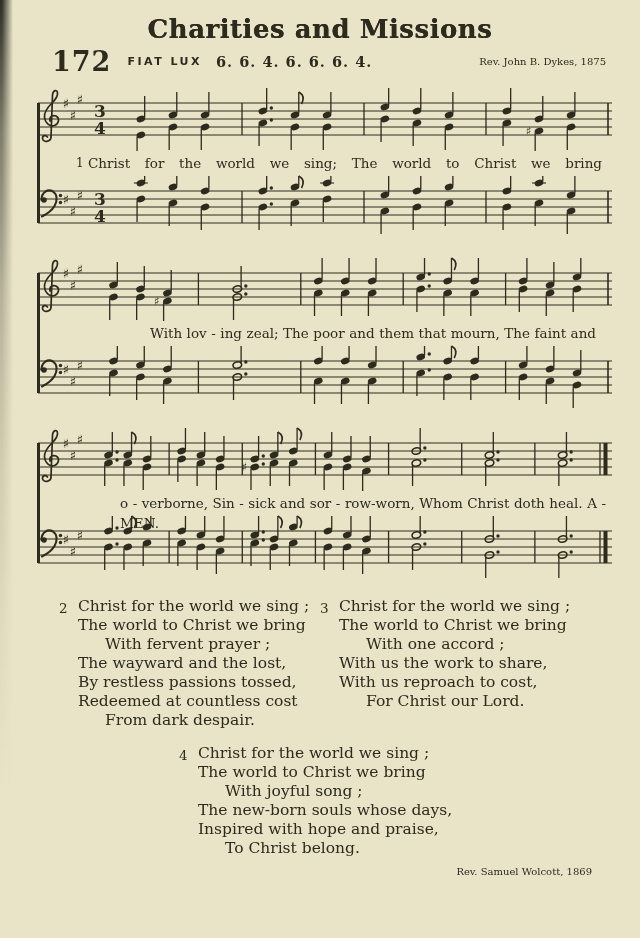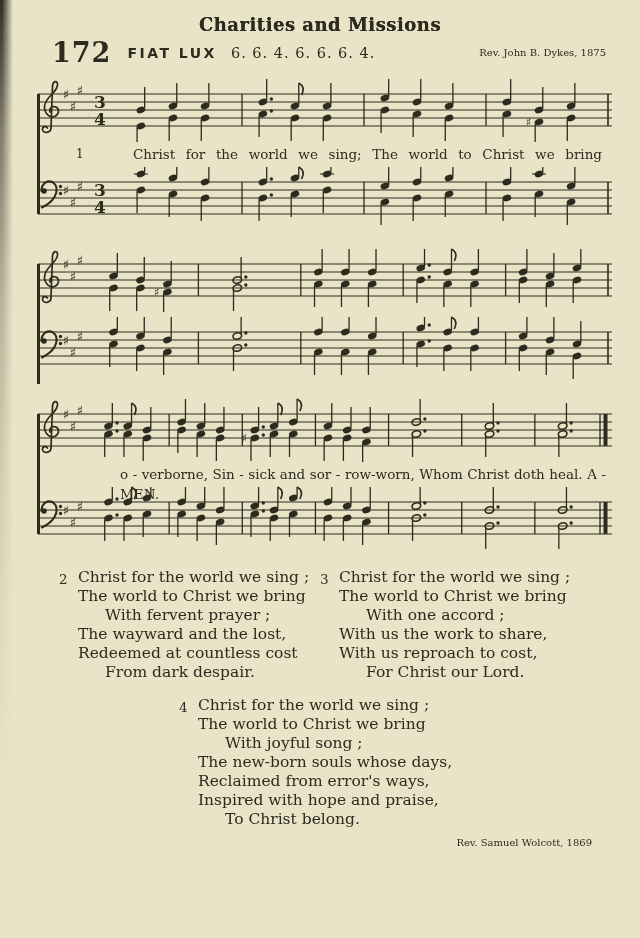--- a/index.html
+++ b/index.html
@@ -16,51 +16,51 @@
     background:linear-gradient(to bottom,
       rgba(22,21,17,0.88) 0%, rgba(40,38,30,0.55) 14%,
       rgba(70,66,52,0.30) 32%, rgba(90,86,66,0.16) 50%,
       rgba(110,104,80,0.08) 66%, rgba(110,104,80,0.0) 85%);
     -webkit-mask:linear-gradient(to right,#000 15%,transparent);
             mask:linear-gradient(to right,#000 15%,transparent);
     pointer-events:none;
   }
   .page { position:relative; padding-top:14px; }
   .section-header {
-    text-align:center; font-size:18px; font-weight:bold;
+    text-align:center; font-size:26px; font-weight:bold;
     letter-spacing:0.5px; text-shadow:0 0 0.6px var(--ink);
     margin-bottom:4px;
   }
   .title-row {
     display:flex; align-items:center;
     margin:4px 34px 0 52px;
   }
   .hymn-number { font-size:27px; font-weight:bold; letter-spacing:1px; line-height:1; }
   .tune-name {
     font-family:"DejaVu Sans", sans-serif; font-weight:bold;
-    font-size:14px; letter-spacing:2.5px; margin-left:16px;
-  }
-  .meter { font-size:14.5px; margin-left:14px; letter-spacing:1px; }
+    font-size:11px; letter-spacing:2.5px; margin-left:16px;
+  }
+  .meter { font-size:14.5px; margin-left:14px; letter-spacing:1px;font-weight:bold; }
   .composer { margin-left:auto; font-size:10px; }
 
   .sys { position:relative; margin:10px 28px 0 38px; width:574px; }
   .sys + .sys { margin-top:14px; }
   .sys-connector {
     position:absolute; left:-1px; top:18px; width:2.6px; height:120px;
     background:var(--ink);
   }
   svg.staff { display:block; width:574px; height:68px; overflow:visible; }
   .lyric {
     position:relative; height:20px; line-height:20px;
     font-size:13.5px; white-space:normal;
   }
   .lyric .ltext {
     display:block; text-align:justify; text-align-last:justify;
   }
-  .lyric.l1 .ltext { padding-left:50px; padding-right:10px;margin-left:45px; }
+  .lyric.l1 .ltext { padding-left:50px; padding-right:10px; }
   .lyric.l2 .ltext { padding-left:112px; padding-right:16px; }
   .lyric.l3 .ltext { padding-left:82px; padding-right:6px; }
   .lyric .vprefix { position:absolute; left:38px; top:0; font-size:12px; }
 
   .verses-row { display:flex; margin:16px 40px 0 78px; }
   .verses-row .col { flex:1; }
   .verse { position:relative; font-size:15.5px; line-height:19px; }
   .verse .vnum { position:absolute; left:-19px; top:2px; font-size:13.5px; }
   .verse .line.indent { padding-left:27px; }
   .verse4-wrap { margin:14px 0 0 198px; }
@@ -307,20 +307,23 @@
         <ellipse cx="512.0631578947368" cy="30" rx="4.4" ry="3.2" transform="rotate(-15 512.0631578947368 30)" fill="#2d2a1e"></ellipse>
         <ellipse cx="512.0631578947368" cy="38" rx="4.4" ry="3.2" transform="rotate(-15 512.0631578947368 38)" fill="#2d2a1e"></ellipse>
         <line x1="515.8631578947368" y1="28.5" x2="515.8631578947368" y2="7" stroke="#2d2a1e" stroke-width="1.3"></line>
         <line x1="508.2631578947368" y1="39.5" x2="508.2631578947368" y2="61" stroke="#2d2a1e" stroke-width="1.3"></line>
         <ellipse cx="539.0105263157895" cy="22" rx="4.4" ry="3.2" transform="rotate(-15 539.0105263157895 22)" fill="#2d2a1e"></ellipse>
         <ellipse cx="539.0105263157895" cy="34" rx="4.4" ry="3.2" transform="rotate(-15 539.0105263157895 34)" fill="#2d2a1e"></ellipse>
         <line x1="542.8105263157895" y1="20.5" x2="542.8105263157895" y2="3" stroke="#2d2a1e" stroke-width="1.3"></line>
         <line x1="535.2105263157896" y1="35.5" x2="535.2105263157896" y2="57" stroke="#2d2a1e" stroke-width="1.3"></line>
         <line x1="570" y1="18" x2="570" y2="50" stroke="#2d2a1e" stroke-width="1.6"></line>
       </svg>
+    <div class="lyric l2">
+      <span class="ltext">With lov - ing zeal; The poor and them that mourn, The faint and</span>
+    </div>
     <svg class="staff">
         <line x1="0" y1="18" x2="574" y2="18" stroke="#2d2a1e" stroke-width="1"></line>
         <line x1="0" y1="26" x2="574" y2="26" stroke="#2d2a1e" stroke-width="1"></line>
         <line x1="0" y1="34" x2="574" y2="34" stroke="#2d2a1e" stroke-width="1"></line>
         <line x1="0" y1="42" x2="574" y2="42" stroke="#2d2a1e" stroke-width="1"></line>
         <line x1="0" y1="50" x2="574" y2="50" stroke="#2d2a1e" stroke-width="1"></line>
         <line x1="1" y1="18" x2="1" y2="50" stroke="#2d2a1e" stroke-width="1.6"></line>
         <circle cx="6" cy="27" r="2.8" fill="#2d2a1e"></circle>
         <path d="M3.5,27 C3.5,19 10,15.5 15,18.5 C19.5,21.5 19.5,28 16.5,33 C13.5,38 8,41.5 4,43.5" fill="none" stroke="#2d2a1e" stroke-width="2.1" stroke-linecap="round"></path>
         <circle cx="22.5" cy="22.5" r="1.7" fill="#2d2a1e"></circle>
@@ -593,20 +596,21 @@
 
   <div class="verses-row">
     <div class="col">
       <div class="verse">
         <span class="vnum">2</span>
         <div class="vlines">
             <div class="line">Christ for the world we sing ;</div>
             <div class="line">The world to Christ we bring</div>
             <div class="line indent">With fervent prayer ;</div>
             <div class="line">The wayward and the lost,</div>
+            <div class="line">By restless passions tossed,</div>
             <div class="line">Redeemed at countless cost</div>
             <div class="line indent">From dark despair.</div>
           </div>
       </div>
     </div>
     <div class="col">
       <div class="verse">
         <span class="vnum">3</span>
         <div class="vlines">
             <div class="line">Christ for the world we sing ;</div>
@@ -621,21 +625,20 @@
   </div>
 
   <div class="verse4-wrap">
     <div class="verse">
       <span class="vnum">4</span>
       <div class="vlines">
           <div class="line">Christ for the world we sing ;</div>
           <div class="line">The world to Christ we bring</div>
           <div class="line indent">With joyful song ;</div>
           <div class="line">The new-born souls whose days,</div>
-          <div class="line">Reclaimed from error's ways,</div>
           <div class="line">Inspired with hope and praise,</div>
           <div class="line indent">To Christ belong.</div>
         </div>
     </div>
   </div>
 
   <div class="author-credit">Rev. Samuel Wolcott, 1869</div>
 
 </div>
 

